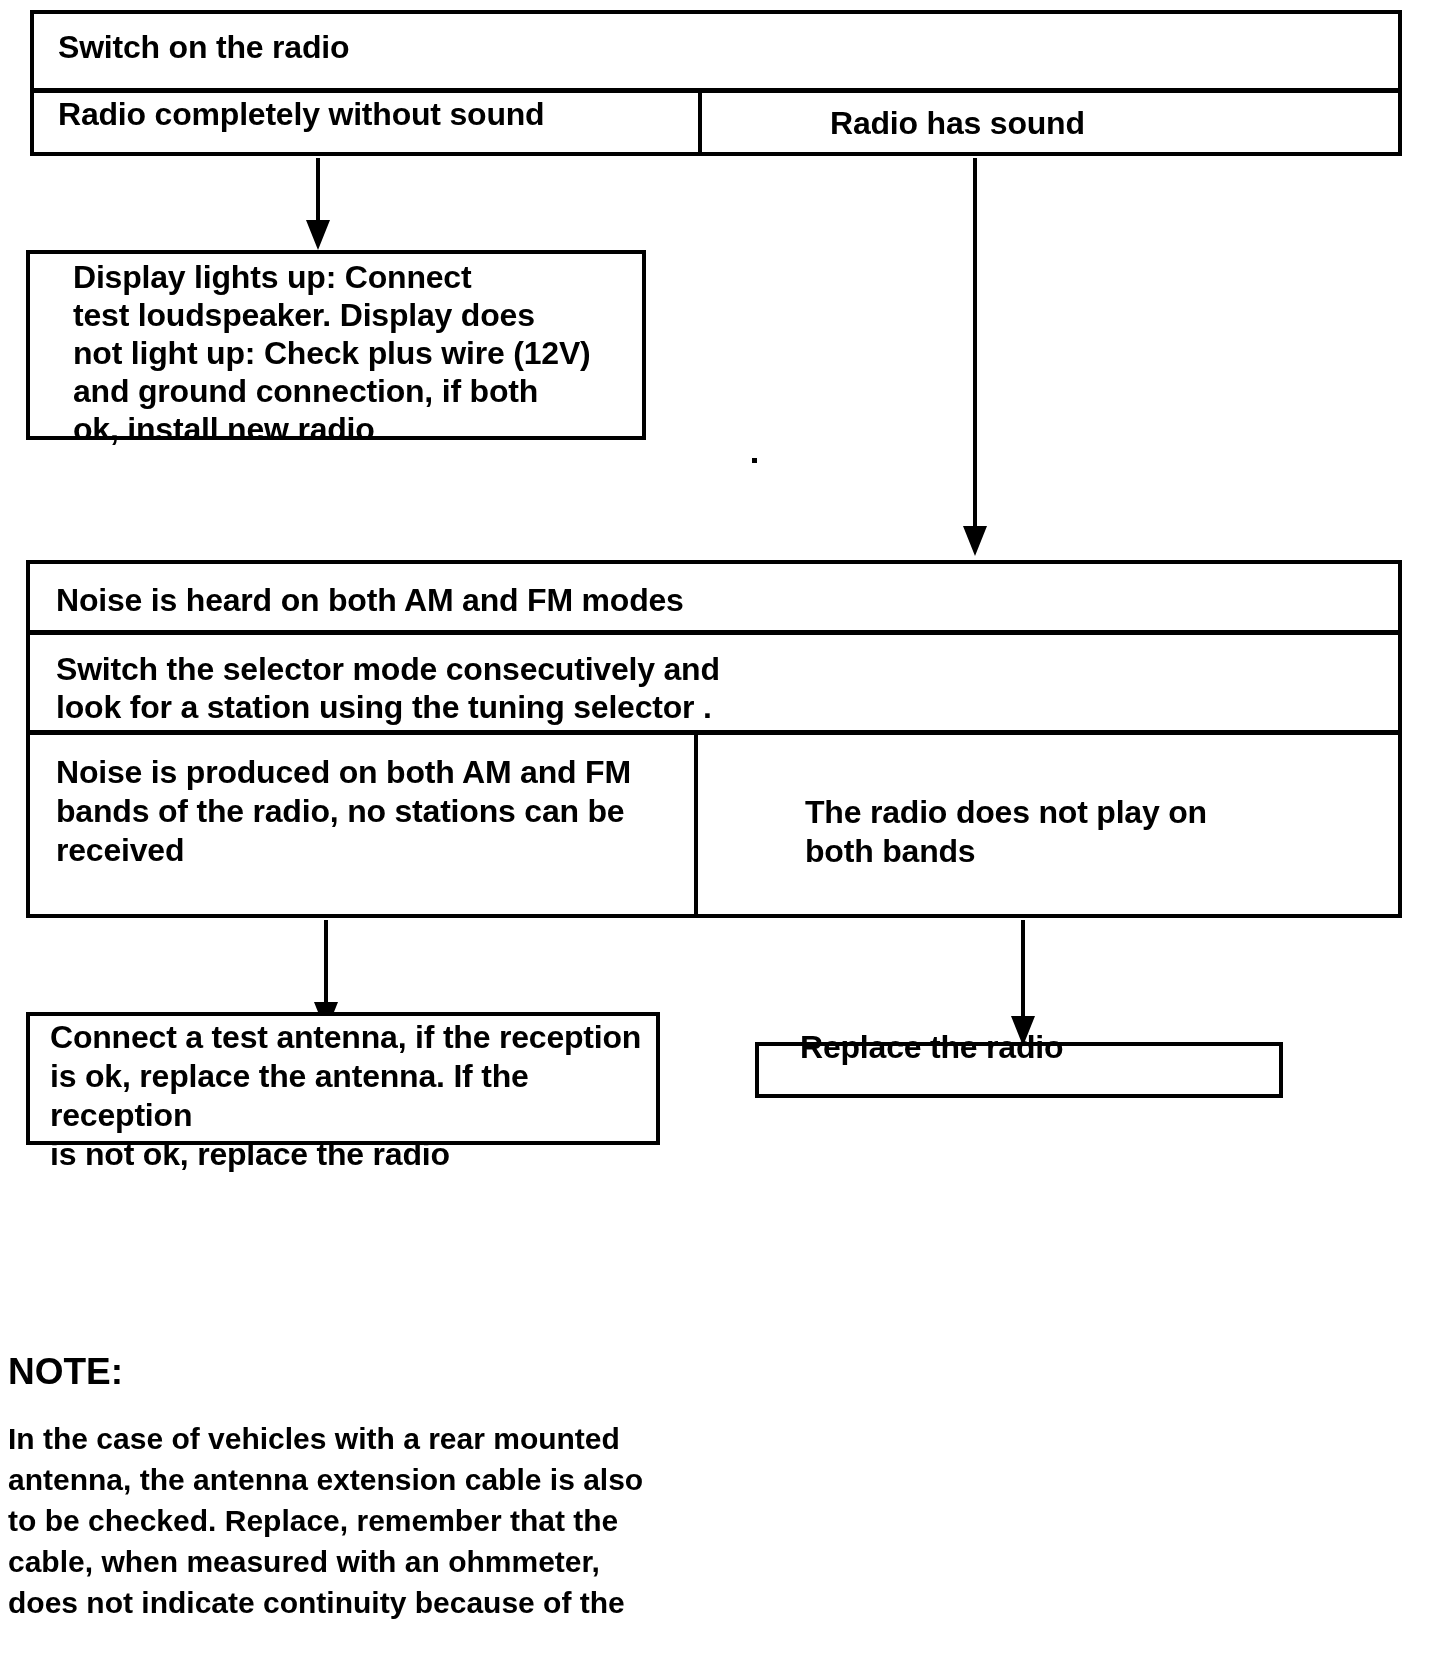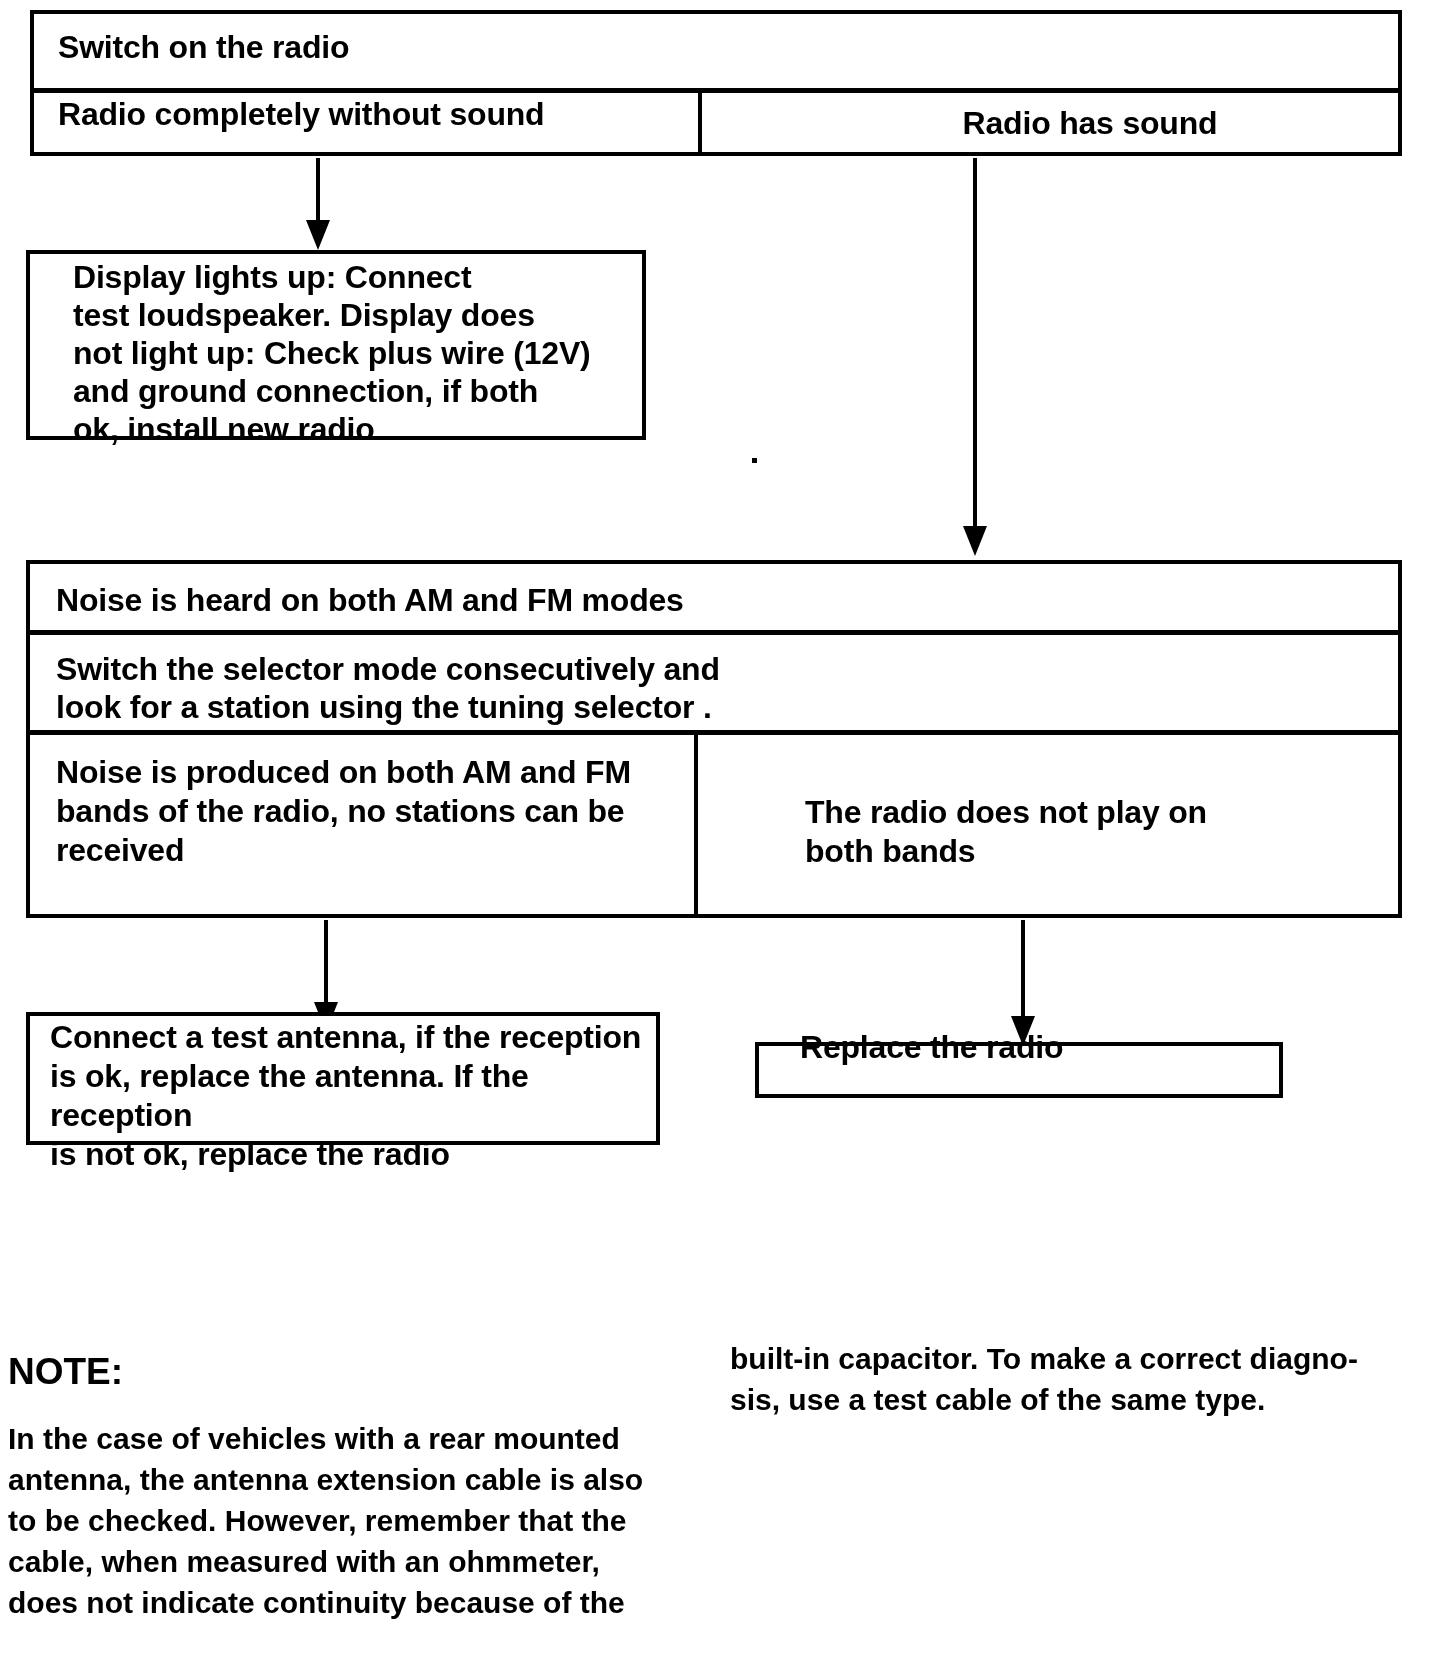--- a/index.html
+++ b/index.html
@@ -95,21 +95,21 @@
   </div>
 
   <div class="rule-h" style="left:30px; top:88px; width:1372px;"></div>
 
   <div class="rule-v" style="left:698px; top:92px; height:64px;"></div>
 
   <div class="txt" style="left:58px; top:27px; width:620px;">Switch on the radio</div>
 
   <div class="txt" style="left:58px; top:94px; width:620px;">Radio completely without sound</div>
 
-  <div class="txt" style="left:830px; top:103px; width:520px; text-align:center;">Radio has sound</div>
+  <div class="txt" style="left:830px; top:103px; width:520px; text-align:left;">Radio has sound</div>
 
   <div class="arrow" style="left:316px; top:158px; height:92px;">
     <div class="stem" style="height:66px;"></div>
     <div class="head" style="top:62px;"></div>
   </div>
 
   <div class="arrow" style="left:973px; top:158px; height:400px;">
     <div class="stem" style="height:372px;"></div>
     <div class="head" style="top:368px;"></div>
   </div>
@@ -159,20 +159,18 @@
 is not ok, replace the radio</div>
 
   <div class="box" style="left:755px; top:1042px; width:528px; height:56px;">
   </div>
   <div class="txt" style="left:800px; top:1027px; width:460px;">Replace the radio</div>
 
   <div class="note-title" style="left:8px; top:1353px; width:300px;">NOTE:</div>
 
   <div class="note-body" style="left:8px; top:1418px; width:660px;">In the case of vehicles with a rear mounted
 antenna, the antenna extension cable is also
-to be checked. However, remember that the
+to be checked. Replace, remember that the
 cable, when measured with an ohmmeter,
 does not indicate continuity because of the</div>
 
-  <div class="note-body" style="left:730px; top:1338px; width:700px;">built-in capacitor. To make a correct  diagno-
-sis, use a test cable of the same type.</div>
 
 </div>
 
 </body></html>

